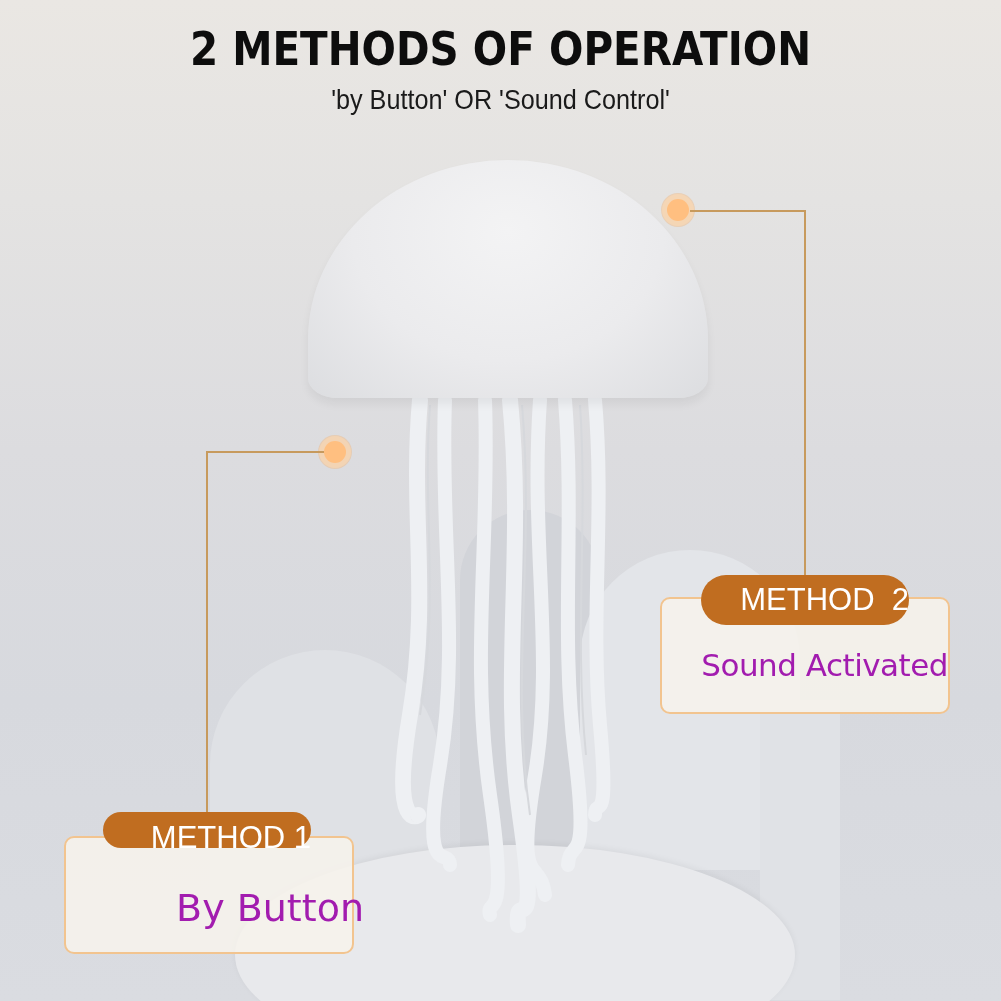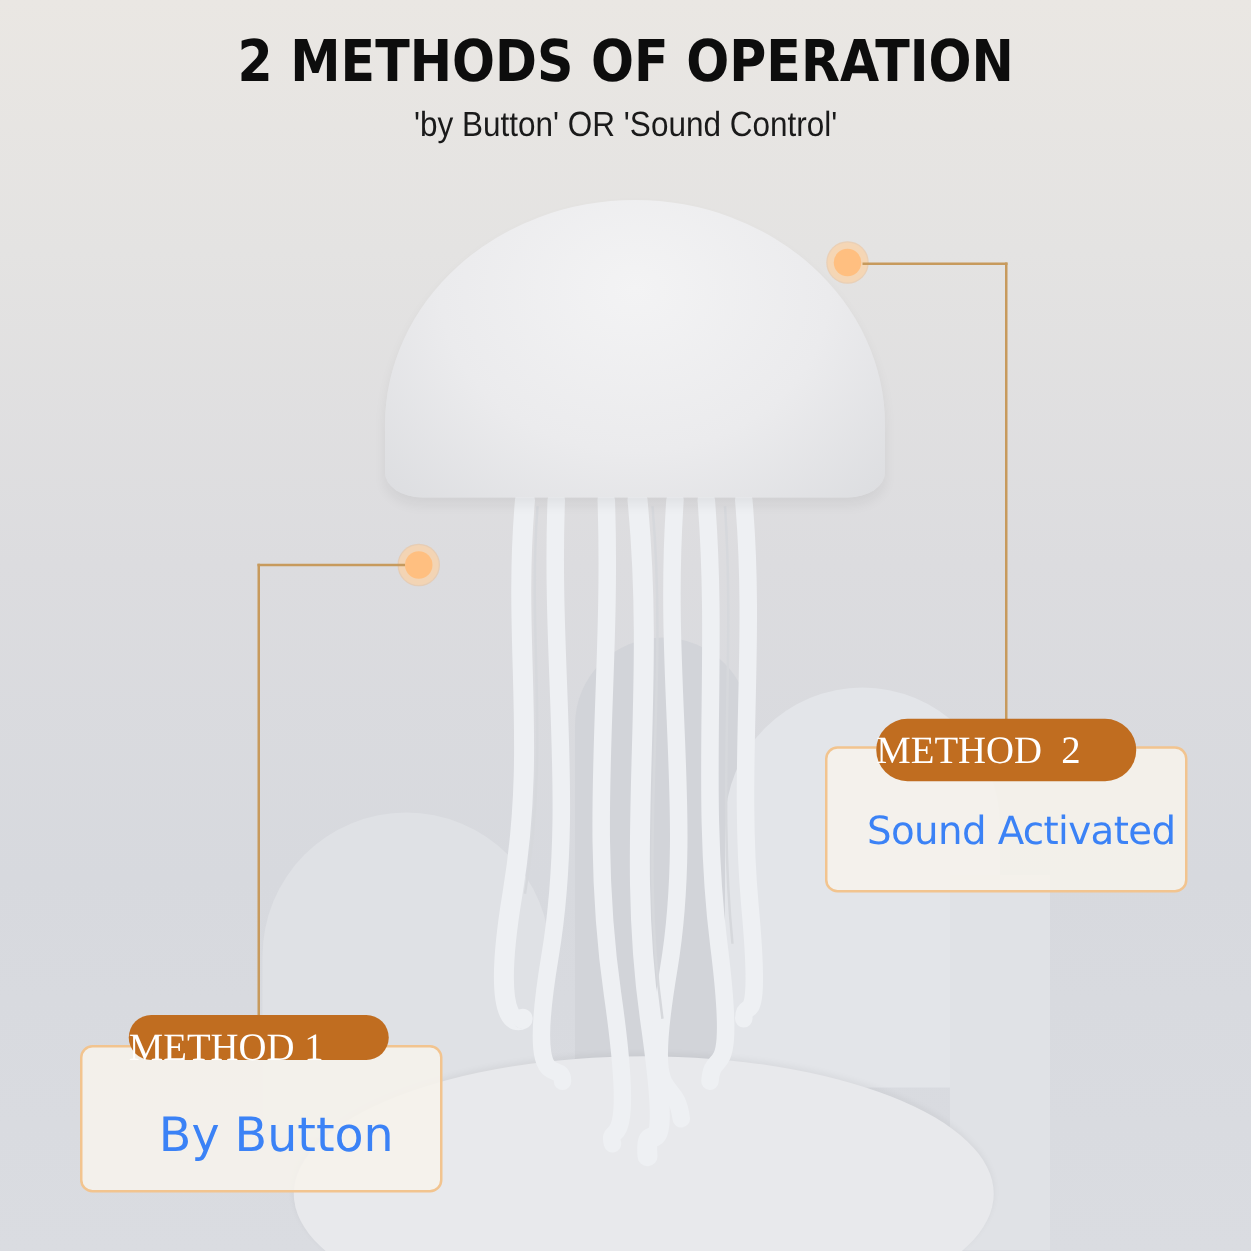--- a/index.html
+++ b/index.html
@@ -39,25 +39,25 @@
     position: absolute; width: 22px; height: 22px; border-radius: 50%;
     background: #ffbf80; box-shadow: 0 0 0 5px rgba(255,220,180,0.5), 0 0 0 6px rgba(240,190,140,0.5);
   }
   
   .card {
     position: absolute; background: rgba(246,242,236,0.88);
     border: 2px solid #f2c48f; border-radius: 10px;
   }
   .pill {
     position: absolute; background: #c06d20; color: #fff; border-radius: 26px;
-    font-family: Liberation Serif, serif; font-size: 31px; text-align: left;
+    font-family: Liberation Sans, sans-serif; font-size: 31px; text-align: right;
     transform-origin: center;
   }
   .card-text {
-    position: absolute; color: #3b82f6; font-family: "DejaVu Sans", sans-serif; text-align: center; padding-left: 12px;
+    position: absolute; color: #a21caf; font-family: "DejaVu Sans", sans-serif; text-align: right;
   }
 </style>
 </head>
 <body>
 
 <div class="scene">
   <div class="arch arch-center"></div>
   <div class="arch arch-left"></div>
   <div class="arch arch-right"></div>
   <div class="arch pillar-right"></div>
@@ -92,15 +92,15 @@
 <div class="dot" style="left:324px; top:441px;"></div>
 <div class="line" style="left:206px; top:451px; width:118px; height:2px;"></div>
 <div class="line" style="left:206px; top:451px; width:2px; height:362px;"></div>
 
 <div class="card" style="left:660px; top:597px; width:286px; height:113px;">
   <div class="card-text" style="left:0; width:286px; top:48px; font-size:31px; letter-spacing:-0.5px;">Sound Activated</div>
 </div>
 <div class="pill" style="left:701px; top:575px; width:208px; height:50px; line-height:50px; white-space:pre;">METHOD  2</div>
 
 <div class="card" style="left:64px; top:836px; width:286px; height:114px;">
-  <div class="card-text" style="left:0; width:286px; top:48px; font-size:38px;">By Button</div>
+  <div class="card-text" style="left:12px; width:286px; top:48px; font-size:38px;">By Button</div>
 </div>
 <div class="pill" style="left:103px; top:812px; width:208px; height:36px; line-height:52px;">METHOD 1</div>
 
 </body></html>

